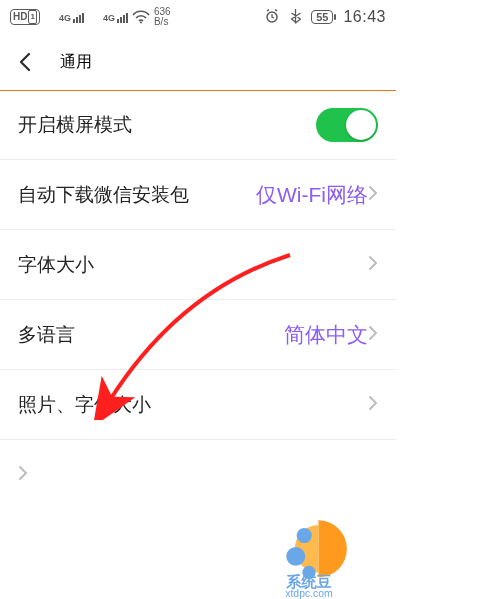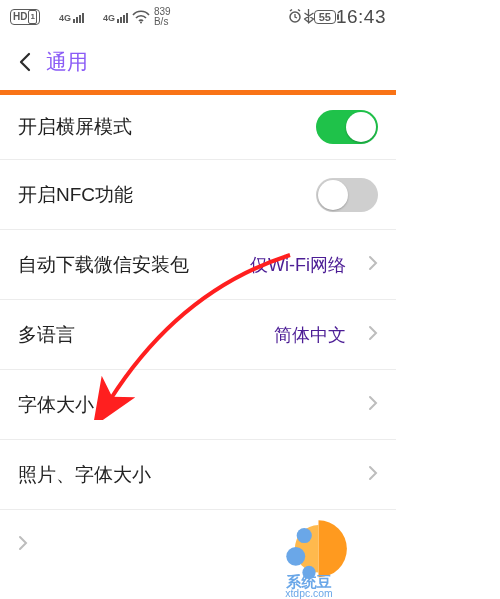--- a/index.html
+++ b/index.html
@@ -1,40 +1,40 @@
 <!DOCTYPE html>
 <html><head>
 <meta charset="utf-8">
 <style>
   * { margin: 0; padding: 0; box-sizing: border-box; }
   html, body { width: 500px; height: 599px; overflow: hidden; font-family: -apple-system, "Helvetica Neue", Arial, sans-serif; background: #fff; }
   .screen { position: relative; width: 396px; height: 599px; background: #ffffff; }
   
   .status-bar { height: 34px; display: flex; align-items: center; justify-content: space-between; padding: 0 10px; color: #5a5a5a; font-size: 12px; }
   .status-left { display: flex; align-items: center; gap: 4px; }
-  .status-right { display: flex; align-items: center; gap: 0; }
+  .status-right { display: flex; align-items: center; gap: 10px; }
   .hd-badge { border: 1.5px solid #5a5a5a; border-radius: 4px; padding: 0 2px; font-size: 10px; font-weight: 700; line-height: 12px; display: flex; align-items: center; }
   .sig { display: flex; align-items: flex-end; gap: 1px; margin-left: 2px; }
   .sig span { display: block; width: 2px; background: #5a5a5a; }
   .sig span:nth-child(1){height:4px}.sig span:nth-child(2){height:6px}.sig span:nth-child(3){height:8px}.sig span:nth-child(4){height:10px}
   .fourg { font-size: 9px; font-weight: 600; margin-left: 15px; align-self: flex-start; margin-top:2px;}
   .sig-wrap{display:flex;align-items:flex-end;}
   .wifi-icon svg { display:block; }
   .speed { font-size: 10px; line-height: 10px; text-align: left; }
   .battery { border: 1.5px solid #5a5a5a; border-radius: 4px; padding: 0 4px; font-size: 11px; font-weight:600; position: relative; }
   .battery::after { content:""; position:absolute; right:-4px; top:3px; width:2px; height:6px; background:#5a5a5a; border-radius:1px; }
-  .clock { font-size: 19px; color:#4a4a4a; letter-spacing: 0.5px; }
+  .clock { font-size: 16px; color:#4a4a4a; letter-spacing: 0.5px; }
   
   .header { height: 56px; display: flex; align-items: center; padding: 0 8px; }
   .back-btn { width: 36px; height: 36px; display:flex; align-items:center; justify-content:center; color:#2b2b2b; }
-  .header-title { font-size: 21px; color: #8b5cf6; margin-left: 2px; font-weight: 500; }
+  .header-title { font-size: 16px; color: #000000; margin-left: 16px; font-weight: 500; }
   
   .row { height: 70px; display: flex; align-items: center; justify-content: space-between; padding: 0 18px; border-bottom: 1px solid #ececec; }
   .row-label { font-size: 19px; color: #222; }
-  .row-value { font-size: 18px; color: #4c1d95; margin-right: 22px; }
+  .row-value { font-size: 21px; color: #8b5cf6; margin-right: 0; }
   .row-right { display:flex; align-items:center; }
   .chevron { color: #bdbdbd; }
   
   .toggle { width: 62px; height: 34px; border-radius: 17px; position: relative; }
   .toggle .knob { position:absolute; top:2px; width:30px; height:30px; border-radius:50%; background:#fff; box-shadow: 0 1px 2px rgba(0,0,0,0.25); }
   .toggle.on { background:#1fc24a; }
   .toggle.on .knob { right:2px; }
   .toggle.off { background:#cfcfcf; }
   .toggle.off .knob { left:2px; }
   
@@ -74,21 +74,21 @@
       </span>
       <span class="wifi-icon">
         <svg width="18" height="14" viewBox="0 0 18 14">
             <path d="M1 5 C5 0 13 0 17 5" stroke="#5a5a5a" stroke-width="1.6" fill="none"></path>
             <path d="M4 8 C6.5 5 11.5 5 14 8" stroke="#5a5a5a" stroke-width="1.6" fill="none"></path>
             <path d="M7 11 C8 9.8 10 9.8 11 11" stroke="#5a5a5a" stroke-width="1.6" fill="none"></path>
             <circle cx="9" cy="12.5" r="1" fill="#5a5a5a"></circle>
           </svg>
       </span>
       <span class="speed">
-        <div>839</div>
+        <div>636</div>
         <div>B/s</div>
       </span>
     </div>
     <div class="status-right">
       <span>
         <svg width="16" height="16" viewBox="0 0 16 16">
             <circle cx="8" cy="9" r="5" stroke="#5a5a5a" stroke-width="1.5" fill="none"></circle>
             <path d="M8 6v3l2 1" stroke="#5a5a5a" stroke-width="1.3" fill="none"></path>
             <path d="M3 3l2-1.5M13 3l-2-1.5" stroke="#5a5a5a" stroke-width="1.5"></path>
           </svg>
@@ -107,57 +107,51 @@
 
   <div class="header">
     <div class="back-btn">
       <svg width="22" height="22" viewBox="0 0 22 22">
           <path d="M14 3 L6 11 L14 19" stroke="#2b2b2b" stroke-width="2.2" fill="none" stroke-linecap="round" stroke-linejoin="round"></path>
         </svg>
     </div>
     <div class="header-title">通用</div>
   </div>
 
-  <div class="row" style="border-top:5px solid #f97316;">
+  <div class="row" style="border-top:1px solid #f97316;">
     <div class="row-label">开启横屏模式</div>
     <div class="toggle on">
         <div class="knob"></div>
       </div>
   </div>
 
-  <div class="row">
-    <div class="row-label">开启NFC功能</div>
-    <div class="toggle off">
-        <div class="knob"></div>
-      </div>
-  </div>
 
   <div class="row">
     <div class="row-label">自动下载微信安装包</div>
     <div class="row-right">
       <span class="row-value">仅Wi-Fi网络</span>
       <span class="chevron"><svg width="10" height="16" viewBox="0 0 10 16">
             <path d="M2 2 L8 8 L2 14" stroke="#bdbdbd" stroke-width="2" fill="none" stroke-linecap="round"></path>
           </svg></span>
     </div>
   </div>
 
   <div class="row">
-    <div class="row-label">多语言</div>
+    <div class="row-label">字体大小</div>
     <div class="row-right">
-      <span class="row-value">简体中文</span>
       <span class="chevron"><svg width="10" height="16" viewBox="0 0 10 16">
             <path d="M2 2 L8 8 L2 14" stroke="#bdbdbd" stroke-width="2" fill="none" stroke-linecap="round"></path>
           </svg></span>
     </div>
   </div>
 
   <div class="row">
-    <div class="row-label">字体大小</div>
+    <div class="row-label">多语言</div>
     <div class="row-right">
+      <span class="row-value">简体中文</span>
       <span class="chevron"><svg width="10" height="16" viewBox="0 0 10 16">
             <path d="M2 2 L8 8 L2 14" stroke="#bdbdbd" stroke-width="2" fill="none" stroke-linecap="round"></path>
           </svg></span>
     </div>
   </div>
 
   <div class="row">
     <div class="row-label">照片、字体大小</div>
     <div class="row-right">
       <span class="chevron"><svg width="10" height="16" viewBox="0 0 10 16">

